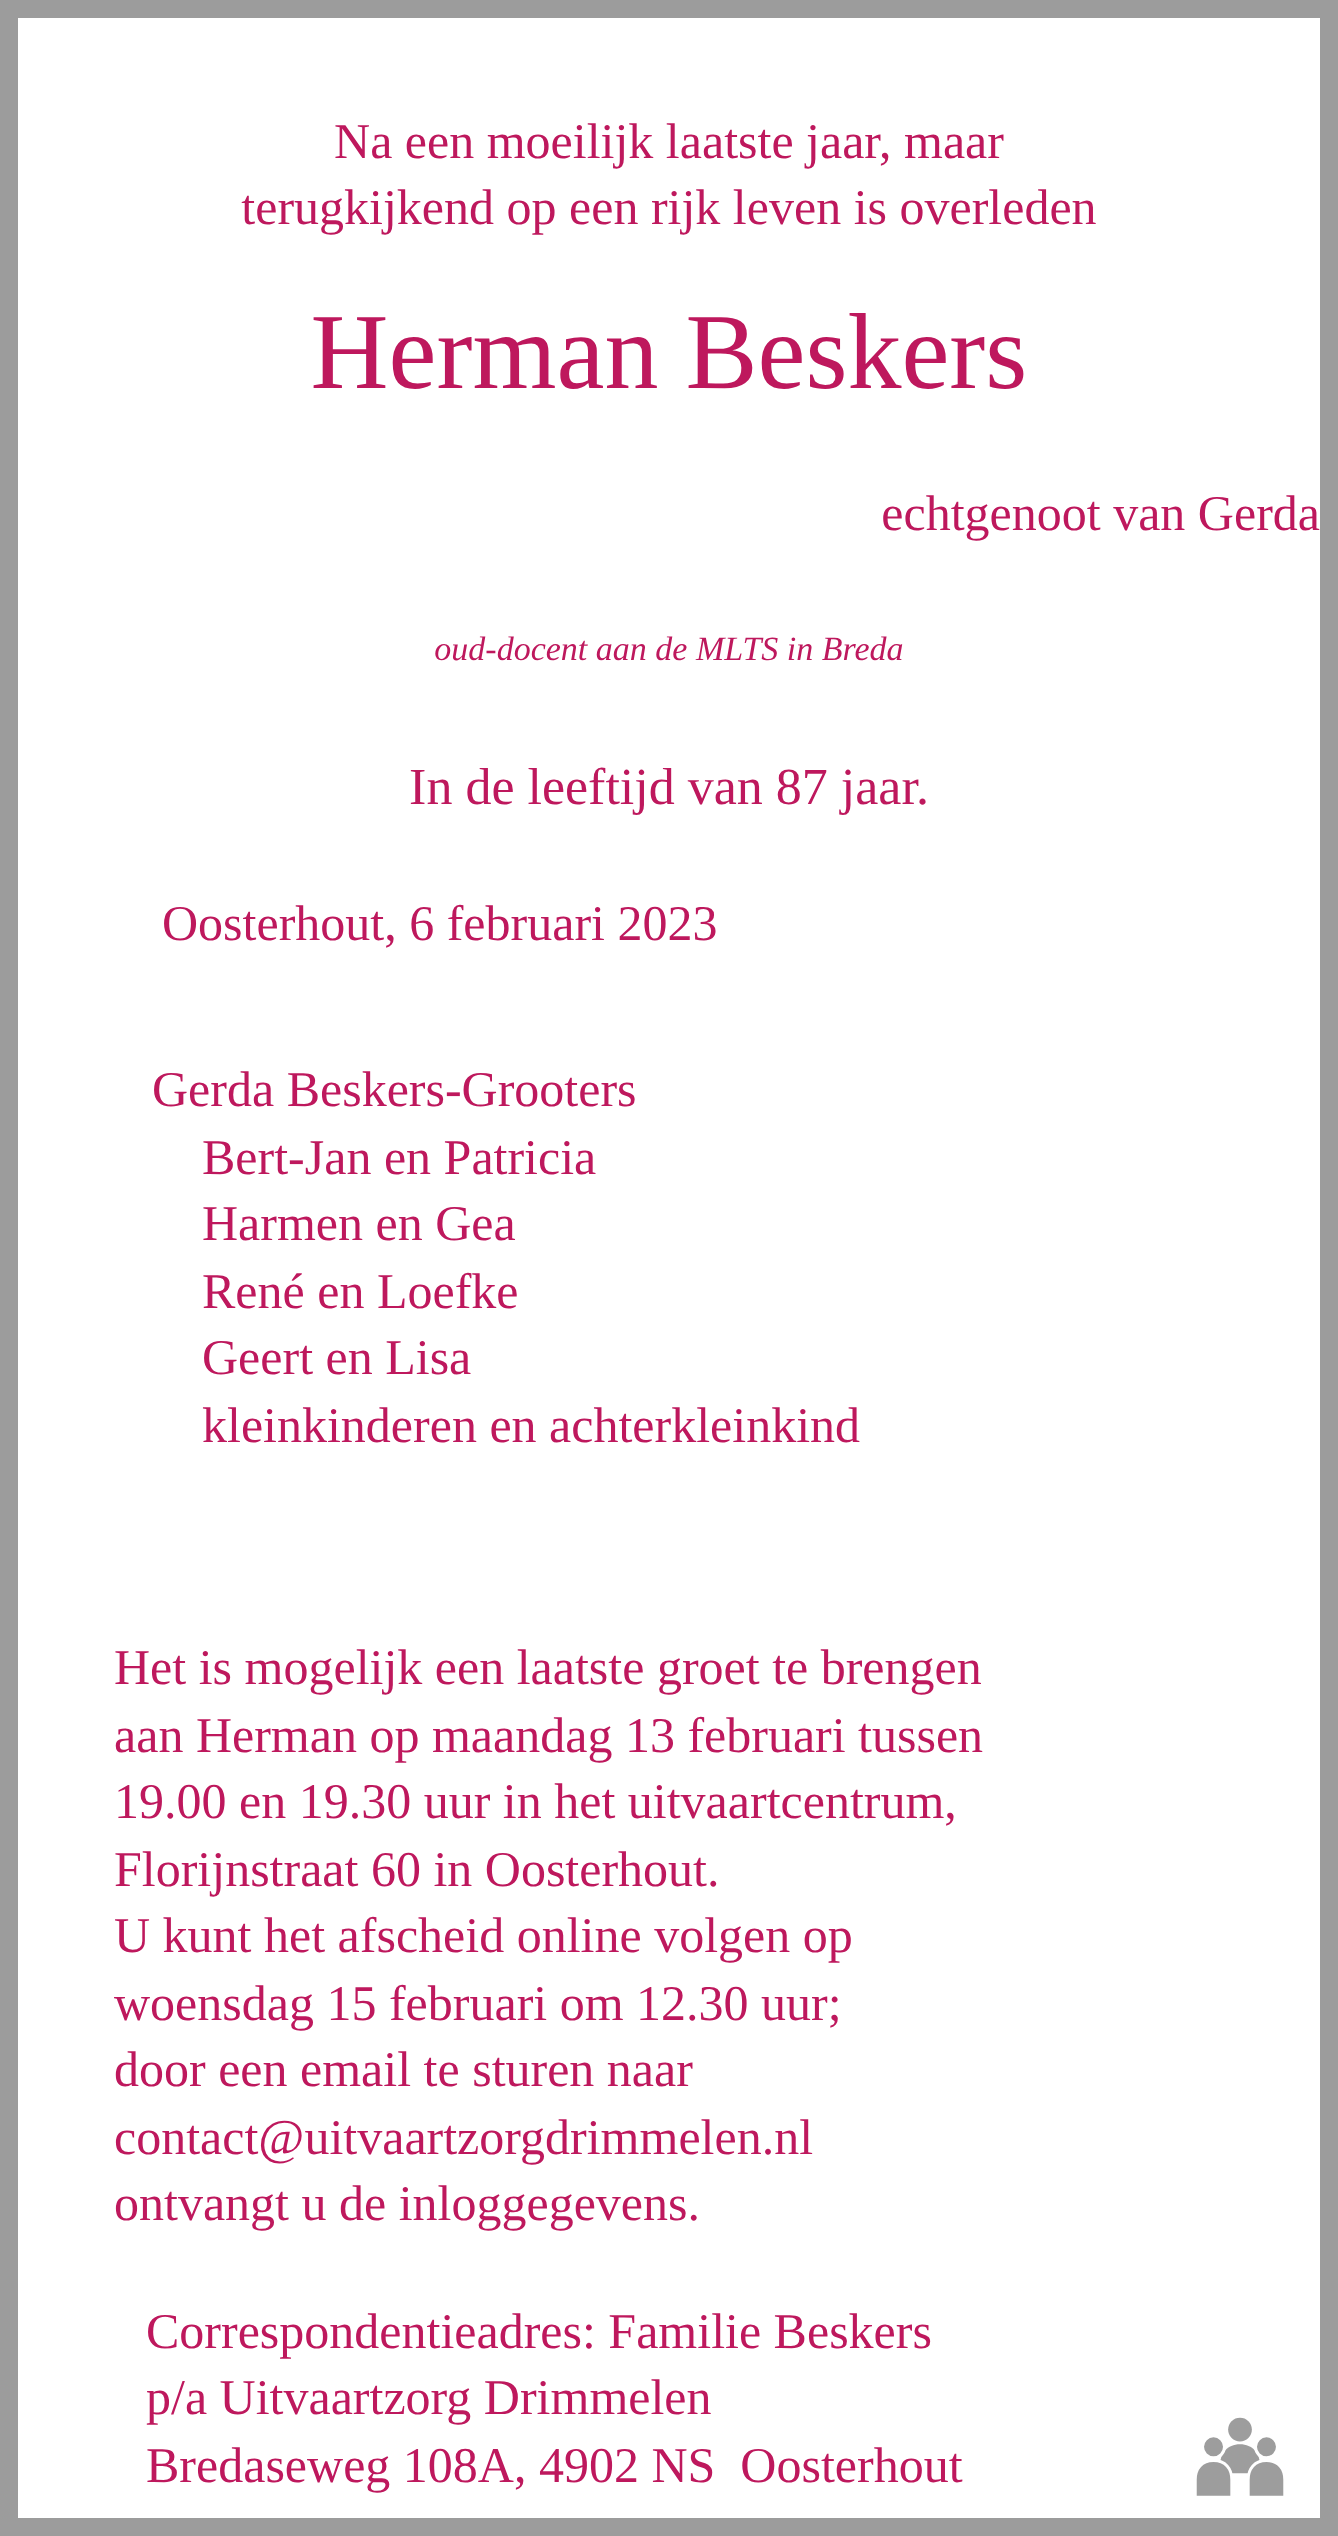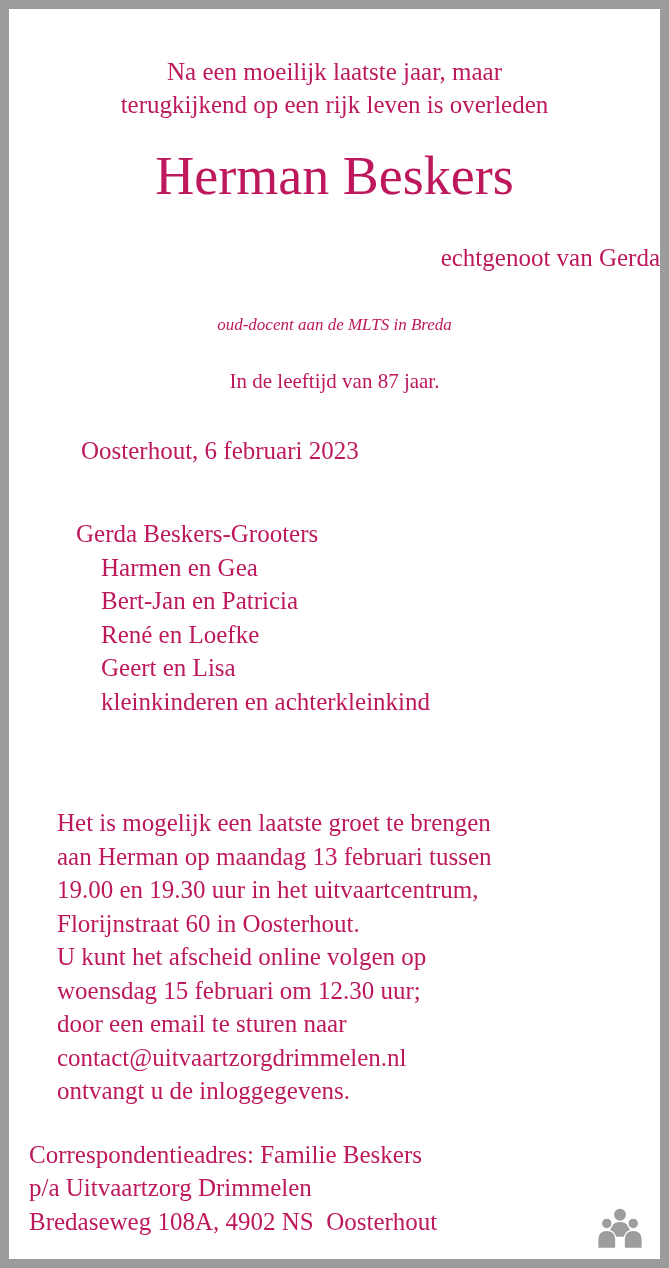--- a/index.html
+++ b/index.html
@@ -40,23 +40,23 @@
     line-height: 33px;
   }
   .role {
     margin-top: 34px;
     text-align: center;
     font-size: 17px;
     font-style: italic;
     line-height: 33px;
   }
   .age-line {
-    margin-top: 24px;
+    margin-top: 36px;
     text-align: center;
-    font-size: 21px;
+    font-size: 26px;
     line-height: 33px;
   }
   .place-date {
     margin-top: 36px;
     padding-left: 72px;
     font-size: 25px;
     line-height: 33px;
   }
   .family-block {
     margin-top: 50px;
@@ -67,21 +67,21 @@
   .family-block .child { padding-left: 25px; }
 
   .message-block {
     margin-top: 88px;
     padding-left: 48px;
     font-size: 25px;
     line-height: 33.5px;
   }
   .correspondence-block {
     margin-top: 30px;
-    padding-left: 20px;
+    padding-left: 64px;
     font-size: 25px;
     line-height: 33.5px;
   }
   .logo {
     position: absolute;
     right: 16px;
     bottom: 10px;
     width: 48px;
     height: 42px;
   }
@@ -101,22 +101,22 @@
   <div class="relation line">echtgenoot van Gerda</div>
 
   <div class="role line">oud-docent aan de MLTS in Breda</div>
 
   <div class="age-line line">In de leeftijd van 87 jaar.</div>
 
   <div class="place-date line">Oosterhout, 6 februari 2023</div>
 
   <div class="family-block">
     <div class="line">Gerda Beskers-Grooters</div>
+    <div class="line child">Bert-Jan en Patricia</div>
     <div class="line child">Harmen en Gea</div>
-    <div class="line child">Bert-Jan en Patricia</div>
     <div class="line child">René en Loefke</div>
     <div class="line child">Geert en Lisa</div>
     <div class="line child">kleinkinderen en achterkleinkind</div>
   </div>
 
   <div class="message-block">
     <div class="line">Het is mogelijk een laatste groet te brengen</div>
     <div class="line">aan Herman op maandag 13 februari tussen</div>
     <div class="line">19.00 en 19.30 uur in het uitvaartcentrum,</div>
     <div class="line">Florijnstraat 60 in Oosterhout.</div>

